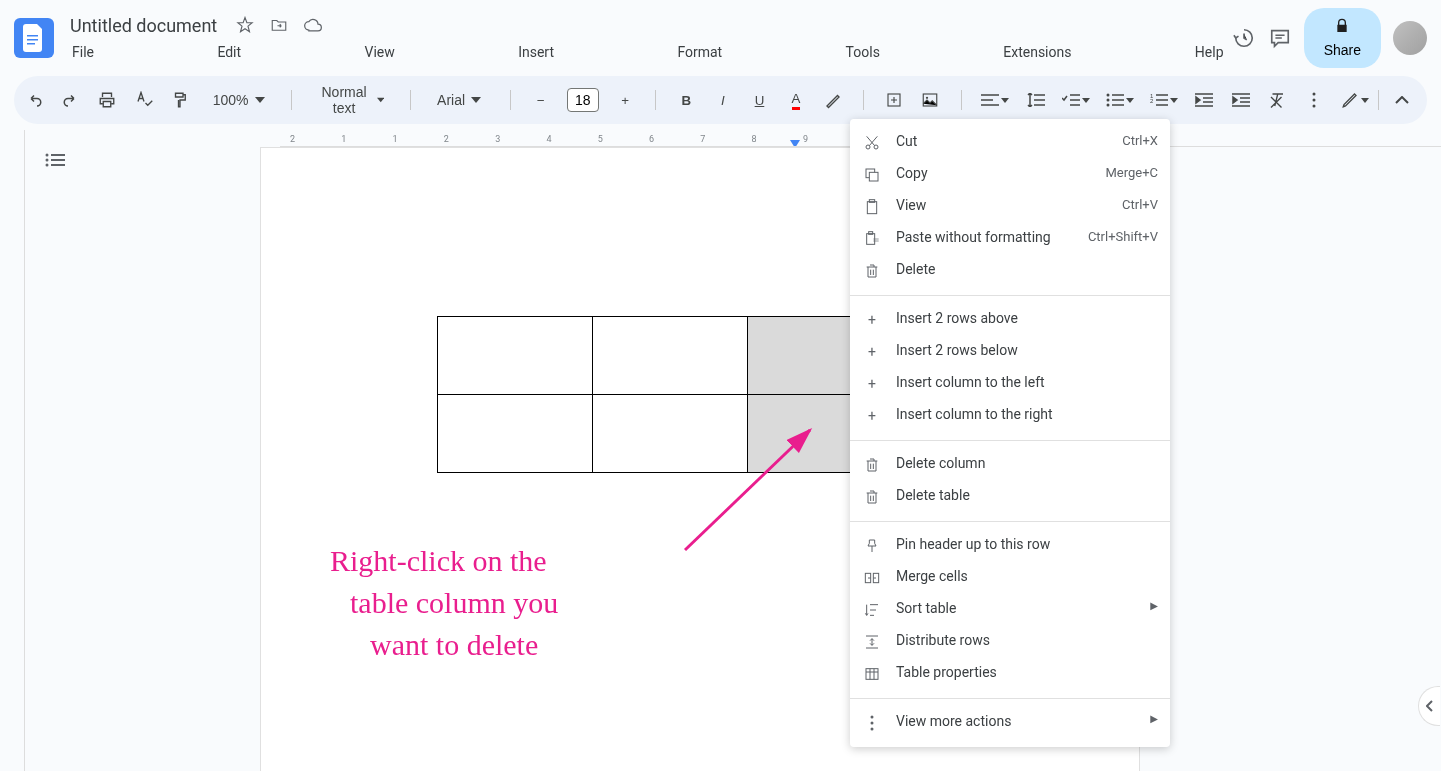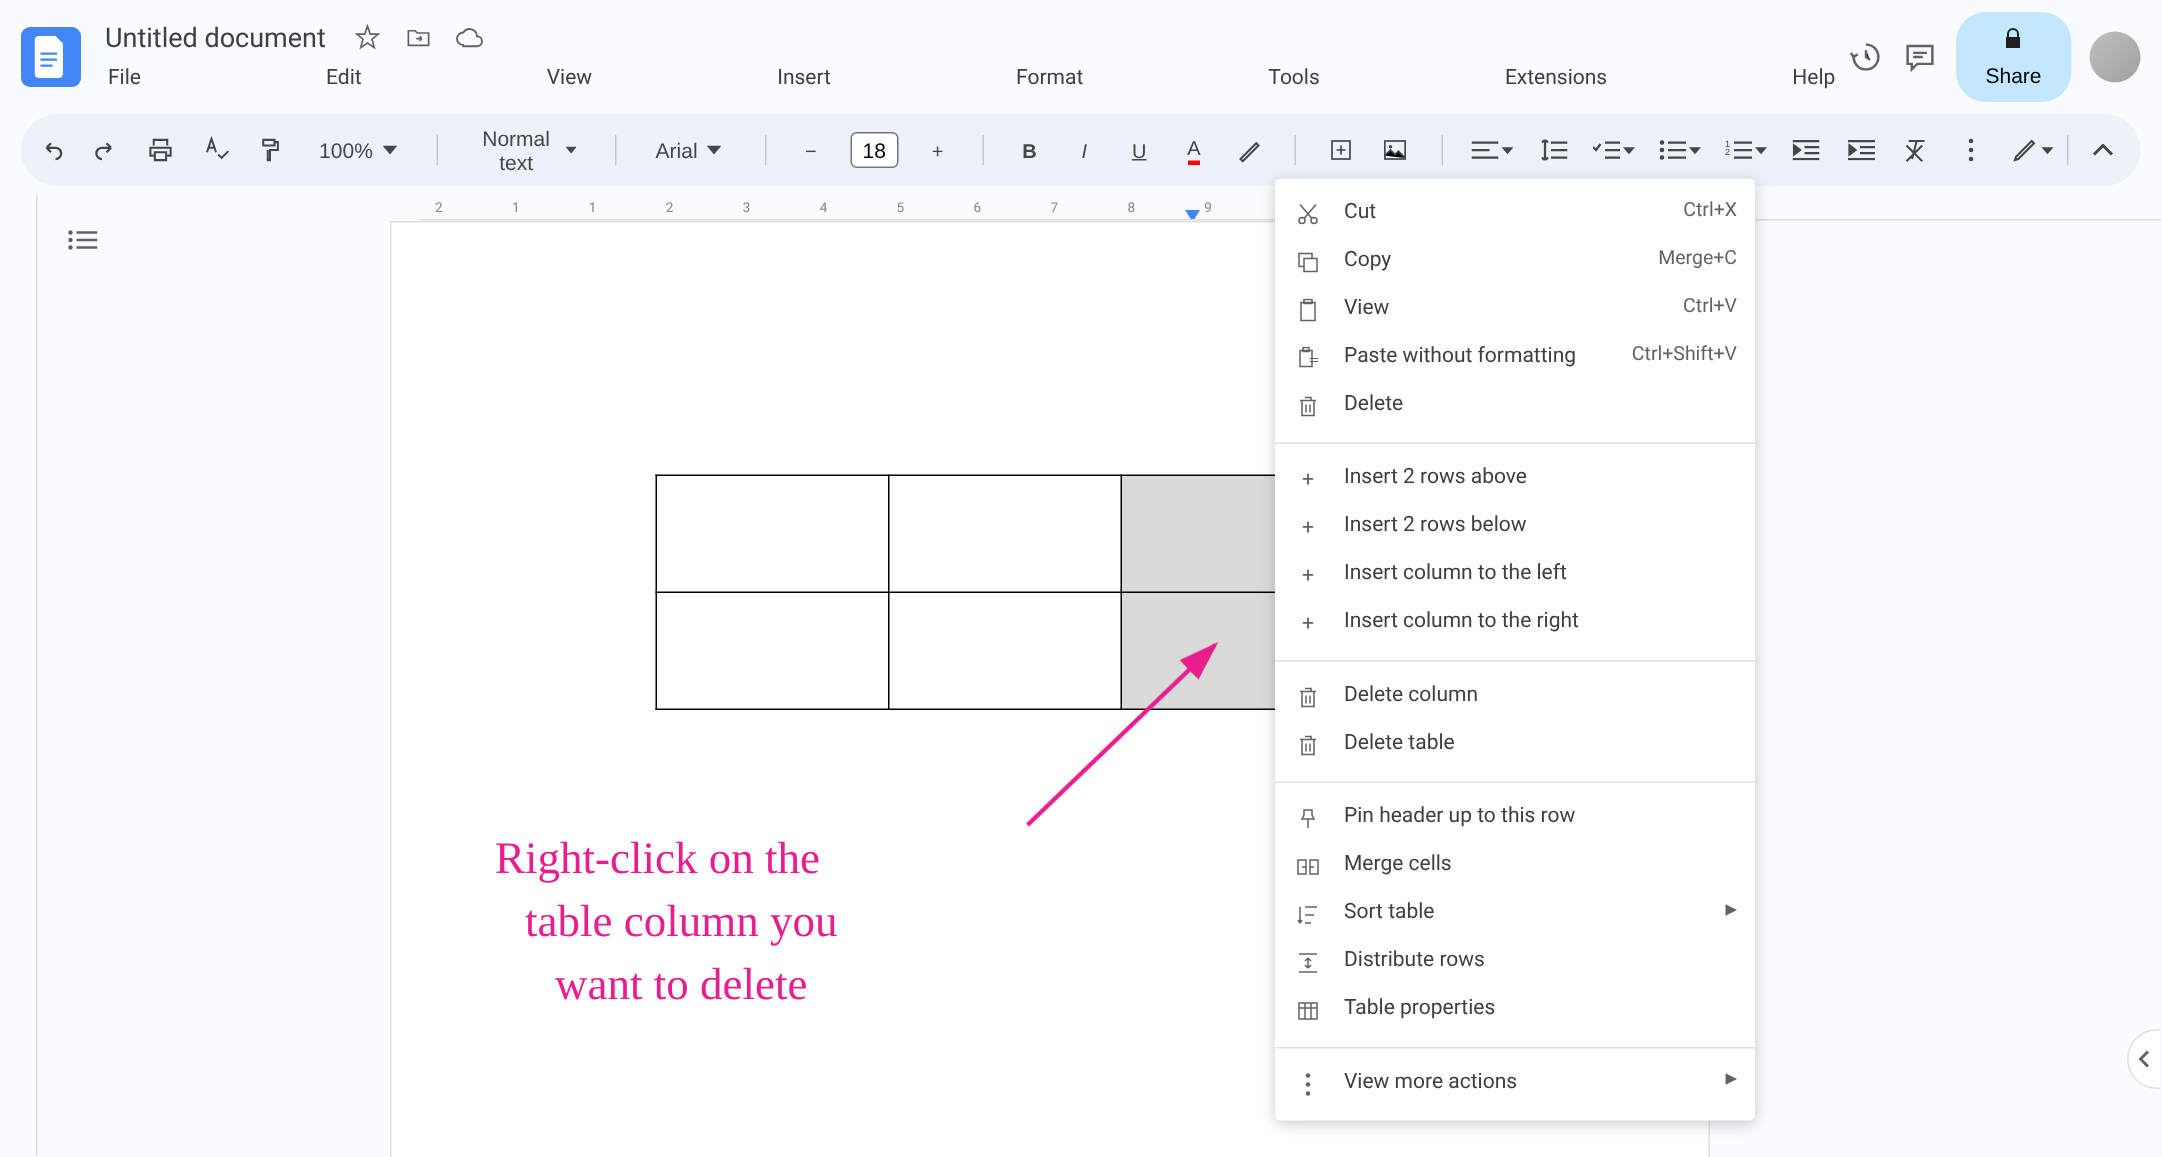--- a/index.html
+++ b/index.html
@@ -32,21 +32,21 @@
 .ruler-v { width: 15px; background: #f9fbfd; position: absolute; left: 10px; top: 130px; bottom: 0; border-right: 1px solid #ddd; }
 
 .doc-area { flex: 1; overflow: auto; padding-left: 260px; position: relative; }
 .page { width: 880px; background: #fff; border: 1px solid #e0e0e0; min-height: 1000px; margin-top: 0; position: relative; }
 
 .doc-table { border-collapse: collapse; position: absolute; left: 176px; top: 168px; }
 .doc-table td { border: 1px solid #000; width: 155px; height: 78px; }
 .doc-table td.sel { background: #dadada; }
 .doc-table td.sel-cut { border-right: none; }
 
-.annotation { position: absolute; left: 330px; top: 552px; font-family: 'Comic Sans MS', cursive; color: #e91e8e; font-size: 30px; line-height: 1.4; font-weight: 500; }
+.annotation { position: absolute; left: 330px; top: 540px; font-family: 'Comic Sans MS', cursive; color: #e91e8e; font-size: 30px; line-height: 1.4; font-weight: 500; }
 .arrow { position: absolute; left: 680px; top: 425px; }
 
 .context-menu { position: absolute; left: 850px; top: 119px; width: 320px; background: #fff; border-radius: 4px; box-shadow: 0 2px 10px rgba(0,0,0,0.2); padding: 8px 0; font-size: 14px; z-index: 100; }
 .ctx-item { display: flex; align-items: flex-start; padding: 6px 12px; cursor: pointer; color: #3c4043; }
 .ctx-icon { width: 20px; height: 20px; margin-right: 14px; display: flex; align-items: center; justify-content: center; color: #5f6368; }
 .ctx-label { flex: 1; }
 .ctx-shortcut { color: #5f6368; font-size: 13px; }
 .ctx-sep { height: 1px; background: #e0e0e0; margin: 8px 0; }
 .ctx-arrow { color: #5f6368; font-size: 10px; }
 

